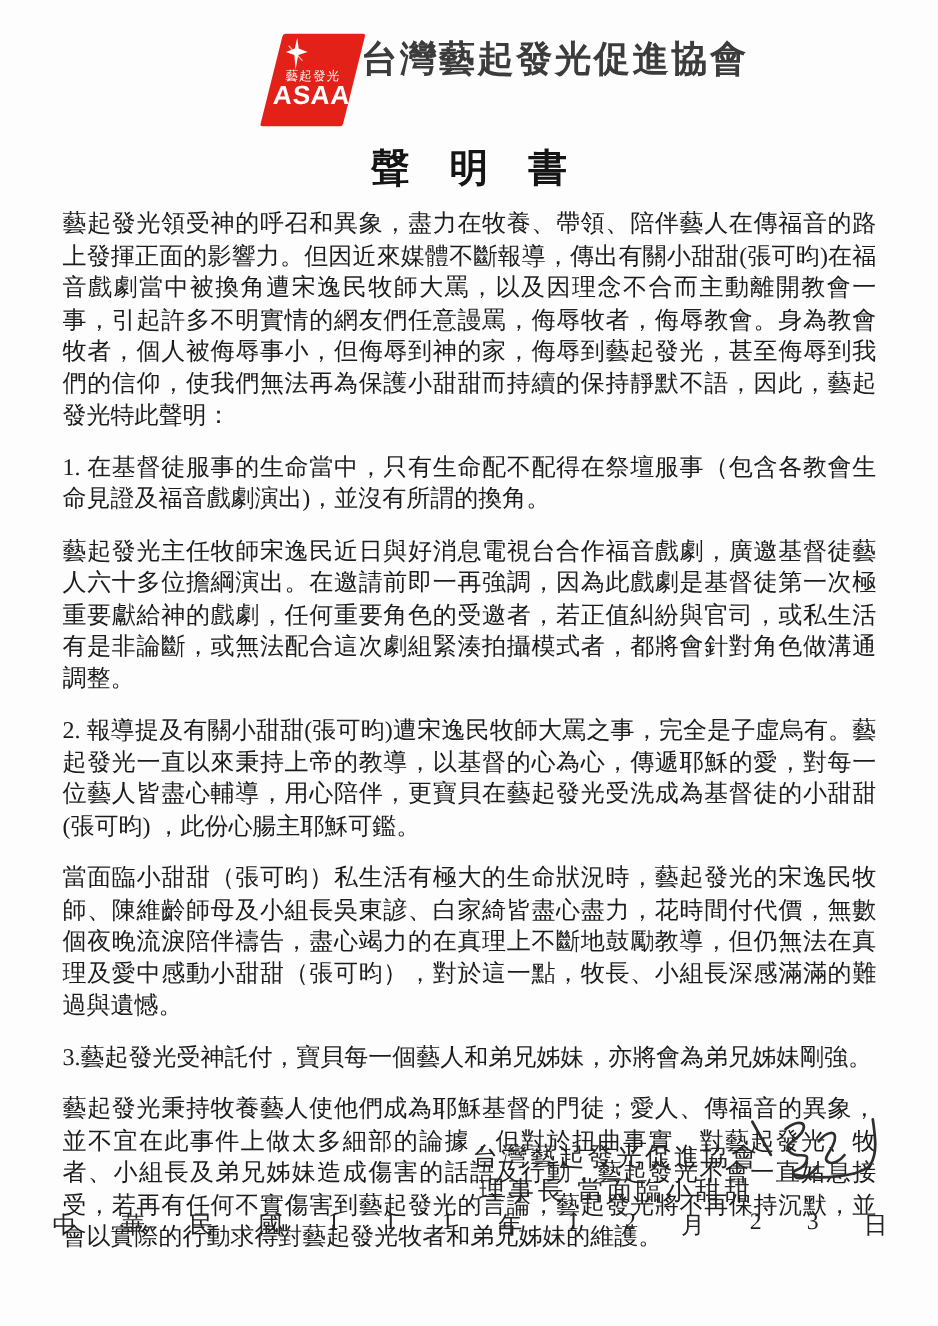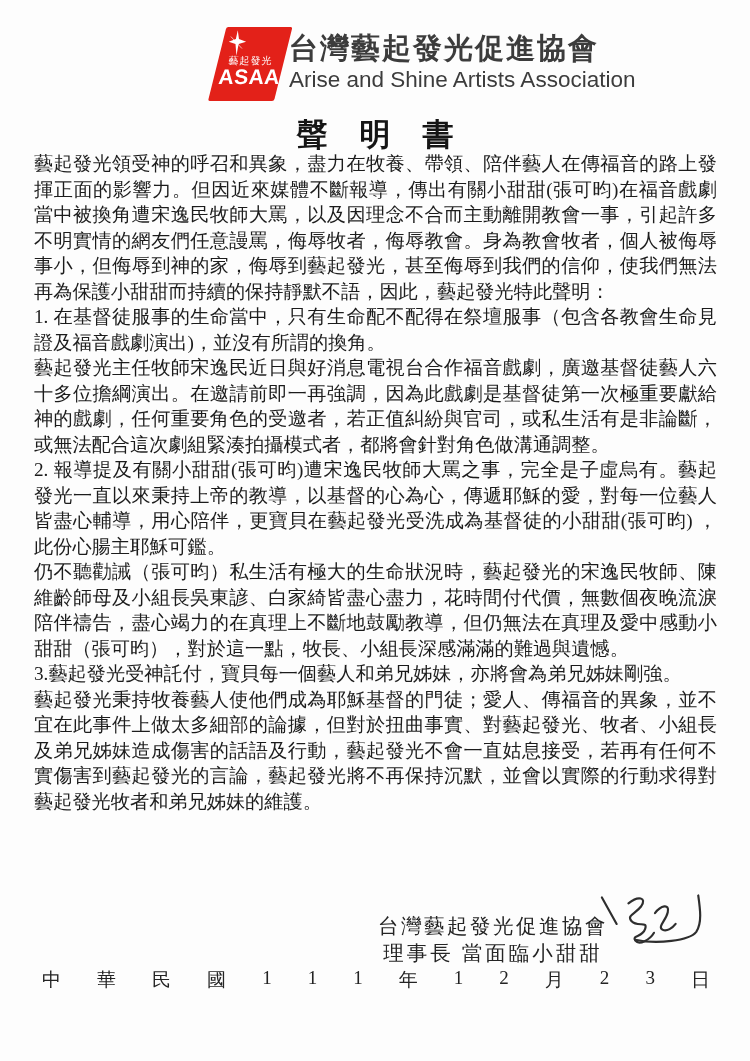--- a/index.html
+++ b/index.html
@@ -64,21 +64,21 @@
     letter-spacing:32px;text-indent:32px;
   }
 
   
   .body-text{
     position:absolute;top:151px;left:34px;width:683px;
     font-size:19.2px;line-height:25.5px;
     text-align:justify;
     color:#1c1c1c;
   }
-  .body-text p{margin:0;}
+  .body-text p{margin:16px;}
   .gap-s1{margin-top:12px;}
   .gap-s2{margin-top:13px;}
   .gap-s3{margin-top:20px;}
 
   
   .sig-block{
     position:absolute;top:913px;right:142px;
     text-align:center;
     font-size:20.5px;color:#242424;
     line-height:27px;letter-spacing:2.5px;
@@ -107,34 +107,33 @@
         <svg class="logo-star" viewBox="0 0 24 28" xmlns="http://www.w3.org/2000/svg">
           <path d="M11,0 L13,9.5 L21,12.5 L13,15 L11.6,28 L9.6,15 L2,12.5 L9.6,9.5 Z" fill="#ffffff"></path>
           <path d="M4,7 L17,20" stroke="#ffffff" stroke-width="1" opacity="0.7"></path>
         </svg>
         <div class="logo-tagline">藝起發光</div>
         <div class="logo-asaa">ASAA</div>
       </div>
     </div>
     <div class="org-names">
       <div class="org-zh">台灣藝起發光促進協會</div>
-      <div class="org-en">Arise and Shine Artists Association</div>
     </div>
   </div>
 
   <div class="doc-title">聲明書</div>
 
   <div class="body-text">
     <p>藝起發光領受神的呼召和異象，盡力在牧養、帶領、陪伴藝人在傳福音的路上發揮正面的影響力。但因近來媒體不斷報導，傳出有關小甜甜(張可昀)在福音戲劇當中被換角遭宋逸民牧師大罵，以及因理念不合而主動離開教會一事，引起許多不明實情的網友們任意謾罵，侮辱牧者，侮辱教會。身為教會牧者，個人被侮辱事小，但侮辱到神的家，侮辱到藝起發光，甚至侮辱到我們的信仰，使我們無法再為保護小甜甜而持續的保持靜默不語，因此，藝起發光特此聲明：</p>
 
     <p class="gap-s1">1. 在基督徒服事的生命當中，只有生命配不配得在祭壇服事（包含各教會生命見證及福音戲劇演出)，並沒有所謂的換角。</p>
     <p>藝起發光主任牧師宋逸民近日與好消息電視台合作福音戲劇，廣邀基督徒藝人六十多位擔綱演出。在邀請前即一再強調，因為此戲劇是基督徒第一次極重要獻給神的戲劇，任何重要角色的受邀者，若正值糾紛與官司，或私生活有是非論斷，或無法配合這次劇組緊湊拍攝模式者，都將會針對角色做溝通調整。</p>
 
     <p class="gap-s2">2. 報導提及有關小甜甜(張可昀)遭宋逸民牧師大罵之事，完全是子虛烏有。藝起發光一直以來秉持上帝的教導，以基督的心為心，傳遞耶穌的愛，對每一位藝人皆盡心輔導，用心陪伴，更寶貝在藝起發光受洗成為基督徒的小甜甜(張可昀) ，此份心腸主耶穌可鑑。</p>
-    <p>仍不聽勸誡（張可昀）私生活有極大的生命狀況時，藝起發光的宋逸民牧師、陳維齡師母及小組長吳東諺、白家綺皆盡心盡力，花時間付代價，無數個夜晚流淚陪伴禱告，盡心竭力的在真理上不斷地鼓勵教導，但仍無法在真理及愛中感動小甜甜（張可昀），對於這一點，牧長、小組長深感滿滿的難過與遺憾。</p>
+    <p>當面臨小甜甜（張可昀）私生活有極大的生命狀況時，藝起發光的宋逸民牧師、陳維齡師母及小組長吳東諺、白家綺皆盡心盡力，花時間付代價，無數個夜晚流淚陪伴禱告，盡心竭力的在真理上不斷地鼓勵教導，但仍無法在真理及愛中感動小甜甜（張可昀），對於這一點，牧長、小組長深感滿滿的難過與遺憾。</p>
 
     <p class="gap-s3">3.藝起發光受神託付，寶貝每一個藝人和弟兄姊妹，亦將會為弟兄姊妹剛強。</p>
     <p>藝起發光秉持牧養藝人使他們成為耶穌基督的門徒；愛人、傳福音的異象，並不宜在此事件上做太多細部的論據，但對於扭曲事實、對藝起發光、牧者、小組長及弟兄姊妹造成傷害的話語及行動，藝起發光不會一直姑息接受，若再有任何不實傷害到藝起發光的言論，藝起發光將不再保持沉默，並會以實際的行動求得對藝起發光牧者和弟兄姊妹的維護。</p>
   </div>
 
   <div class="sig-block">
     <div class="sig-org">台灣藝起發光促進協會</div>
     <div class="sig-signer">理事長 當面臨小甜甜</div>
   </div>
   <svg class="signature-svg" viewBox="0 0 118 62" xmlns="http://www.w3.org/2000/svg" fill="none" stroke="#2e2e2e" stroke-width="2.2" stroke-linecap="round">

